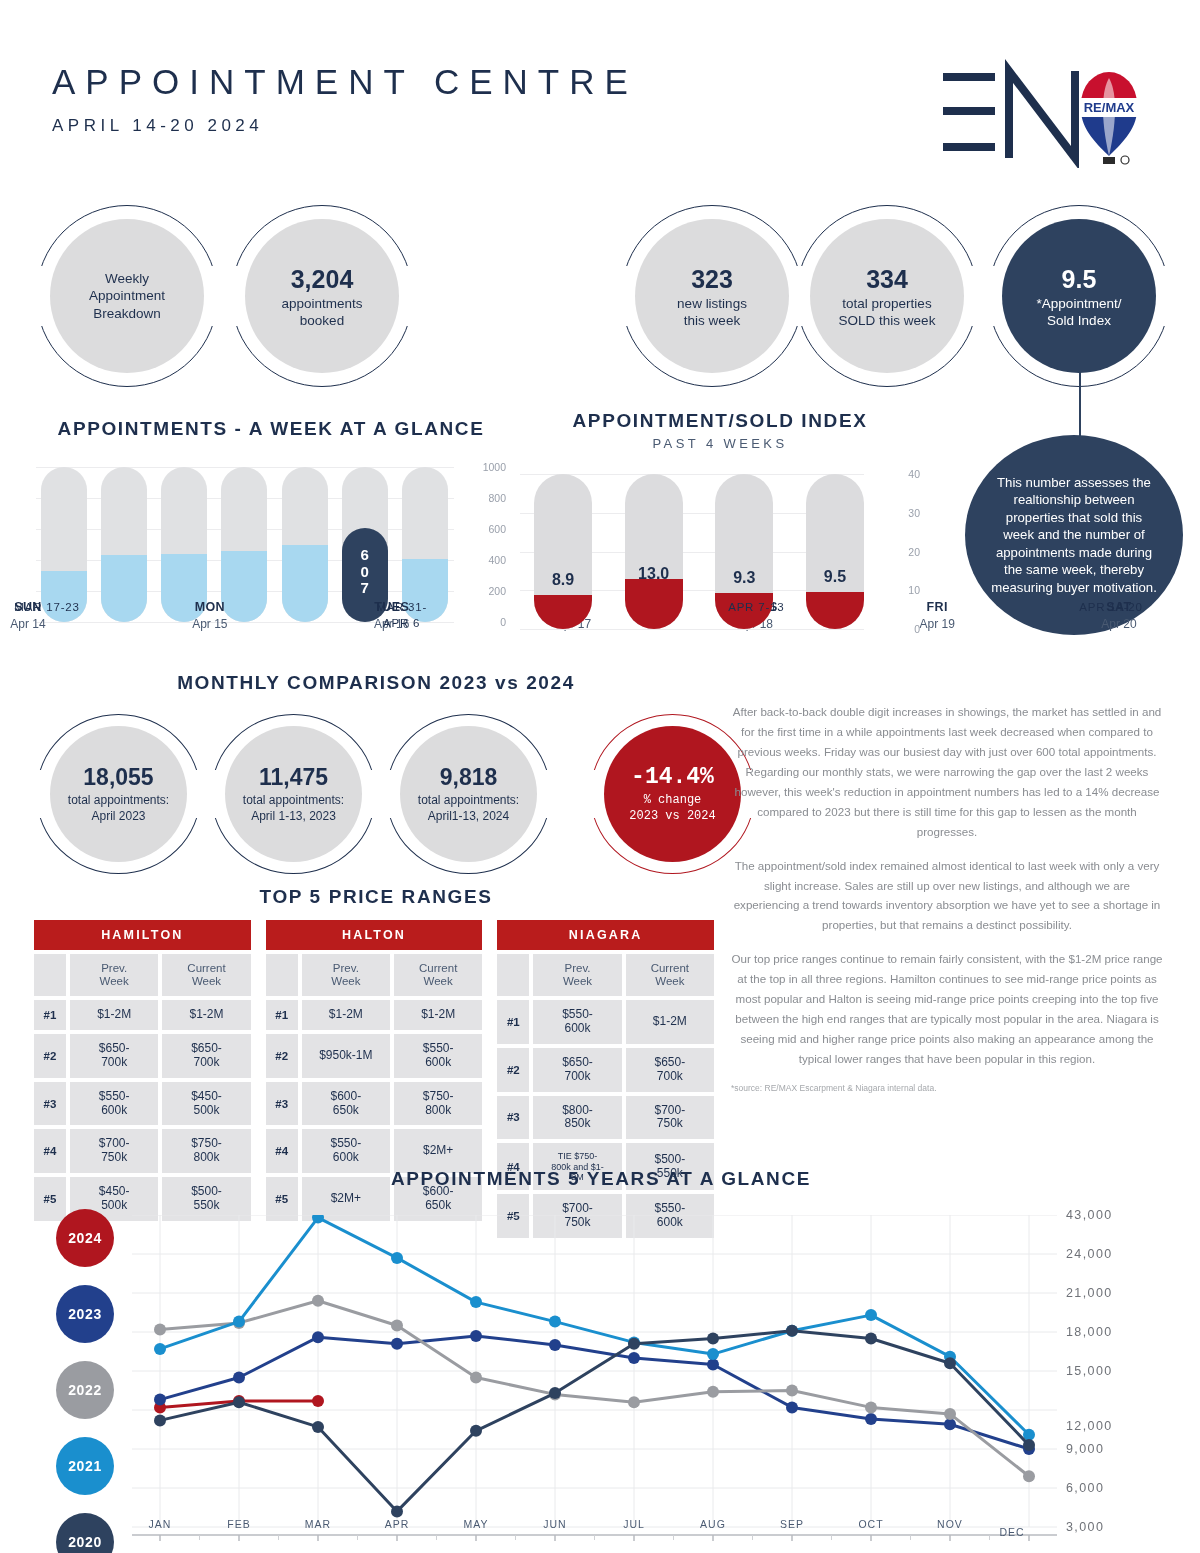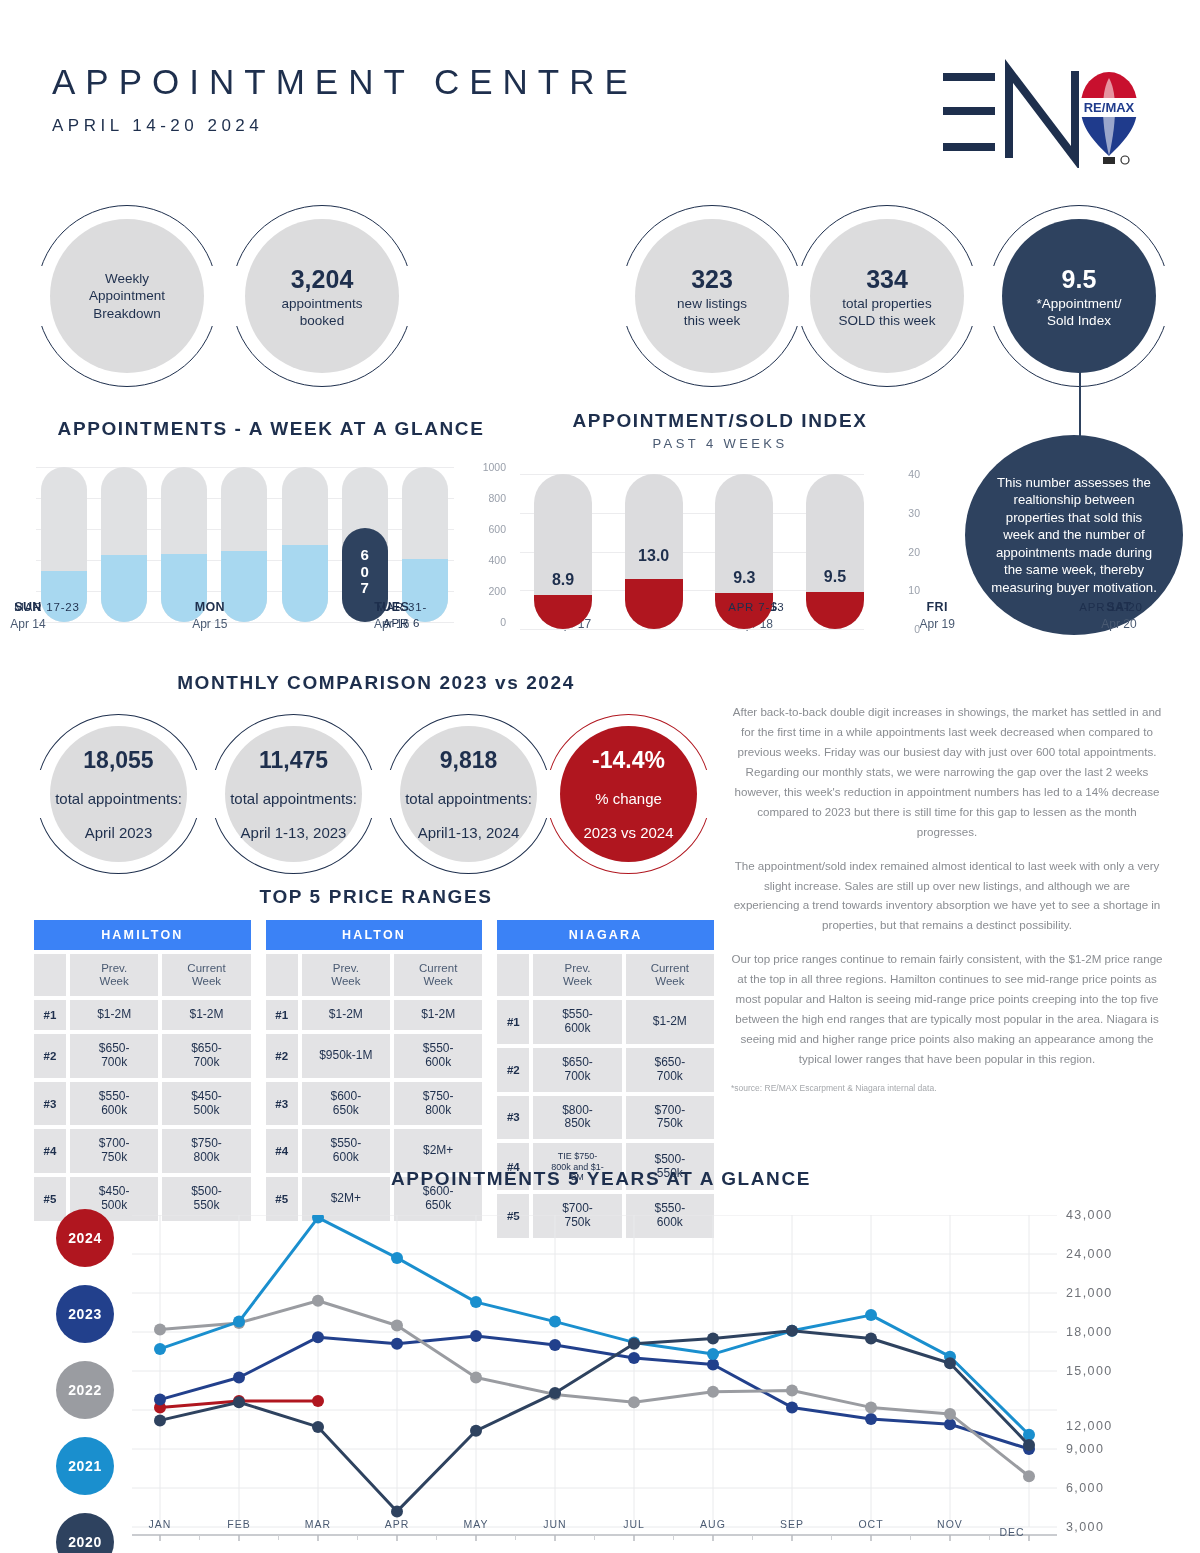--- a/index.html
+++ b/index.html
@@ -108,31 +108,31 @@
   .mc { position: absolute; top: 0; width: 165px; height: 160px; }
   .mc .ring { position: absolute; inset: 0; border: 1.5px solid #1e2f4d; border-radius: 50%; }
   .mc .disc {
     position: absolute; left: 14px; top: 12px; right: 14px; bottom: 12px; border-radius: 50%;
     background: #dcdcdd; display: flex; flex-direction: column; align-items: center; justify-content: center;
     text-align: center; line-height: 1.3;
   }
   .mc .mask-l, .mc .mask-r { position: absolute; background: #fff; width: 22px; height: 48px; top: 56px; }
   .mc .mask-l { left: -2px; } .mc .mask-r { right: -2px; }
   .mc .big { font-size: 23px; font-weight: bold; color: #1e2f4d; }
-  .mc .small { font-size: 15px; color: #1e2f4d; margin-top: 14px; }
+  .mc .small { font-size: 12px; color: #1e2f4d; }
   .mc.red .ring { border-color: #b0161f; }
   .mc.red .disc { background: #b0161f; }
   .mc.red .big, .mc.red .small { color: #fff; }
 
   
   .tbl-head { position: absolute; left: 36px; top: 886px; width: 680px; }
   .tables { position: absolute; left: 34px; top: 920px; width: 680px; display: flex; gap: 15px; }
   .tbl { width: 217px; }
   .tbl-title {
-    background: #3b82f6; color: #fff; text-align: center; font-size: 12.5px;
+    background: #b91c1c; color: #fff; text-align: center; font-size: 12.5px;
     font-weight: bold; letter-spacing: 2.2px; padding: 8px 0;
   }
   .trow { display: flex; gap: 4px; margin-top: 4px; }
   .tcell { background: #e3e3e5; font-size: 12px; color: #1e2f4d; text-align: center; padding: 8px 16px; }
   .c-rank { width: 30px; font-weight: bold; font-size: 11.5px; display:flex; align-items:center; justify-content:center; }
   .c-val { flex: 1; display:flex; align-items:center; justify-content:center; line-height:1.15; }
   .thead .c-val { color: #4a5a72; font-size: 11.5px; }
   .tiny { font-size: 9px; }
 
   
@@ -330,21 +330,21 @@
       <div class="grid-lbl" style="top: 5px; width: 50px;">40</div>
       <div class="idx-bars">
         <div class="idx-col">
           <div class="idx-bg"></div>
           <div class="idx-fill" style="height: 34.4875px;"></div>
           <div class="idx-val" style="bottom: 40.4875px;">8.9</div>
         </div>
         <div class="idx-col">
           <div class="idx-bg"></div>
           <div class="idx-fill" style="height: 50.375px;"></div>
-          <div class="idx-val" style="bottom: 64px;">13.0</div>
+          <div class="idx-val" style="bottom: 46px;">13.0</div>
         </div>
         <div class="idx-col">
           <div class="idx-bg"></div>
           <div class="idx-fill" style="height: 36.0375px;"></div>
           <div class="idx-val" style="bottom: 42.0375px;">9.3</div>
         </div>
         <div class="idx-col">
           <div class="idx-bg"></div>
           <div class="idx-fill" style="height: 36.8125px;"></div>
           <div class="idx-val" style="bottom: 42.8125px;">9.5</div>
@@ -385,21 +385,21 @@
       <div class="mc" style="left: 350px;">
         <div class="ring"></div>
         <div class="mask-l"></div>
         <div class="mask-r"></div>
         <div class="disc">
           <div class="big">9,818</div>
           <div class="small">total appointments:</div>
           <div class="small">April1-13, 2024</div>
         </div>
       </div>
-      <div class="mc red" style="left: 510px;">
+      <div class="mc red" style="left: 554px; font-family: Liberation Mono, monospace;">
         <div class="ring"></div>
         <div class="mask-l"></div>
         <div class="mask-r"></div>
         <div class="disc">
           <div class="big">-14.4%</div>
           <div class="small">% change</div>
           <div class="small">2023 vs 2024</div>
         </div>
       </div>
     </div>

